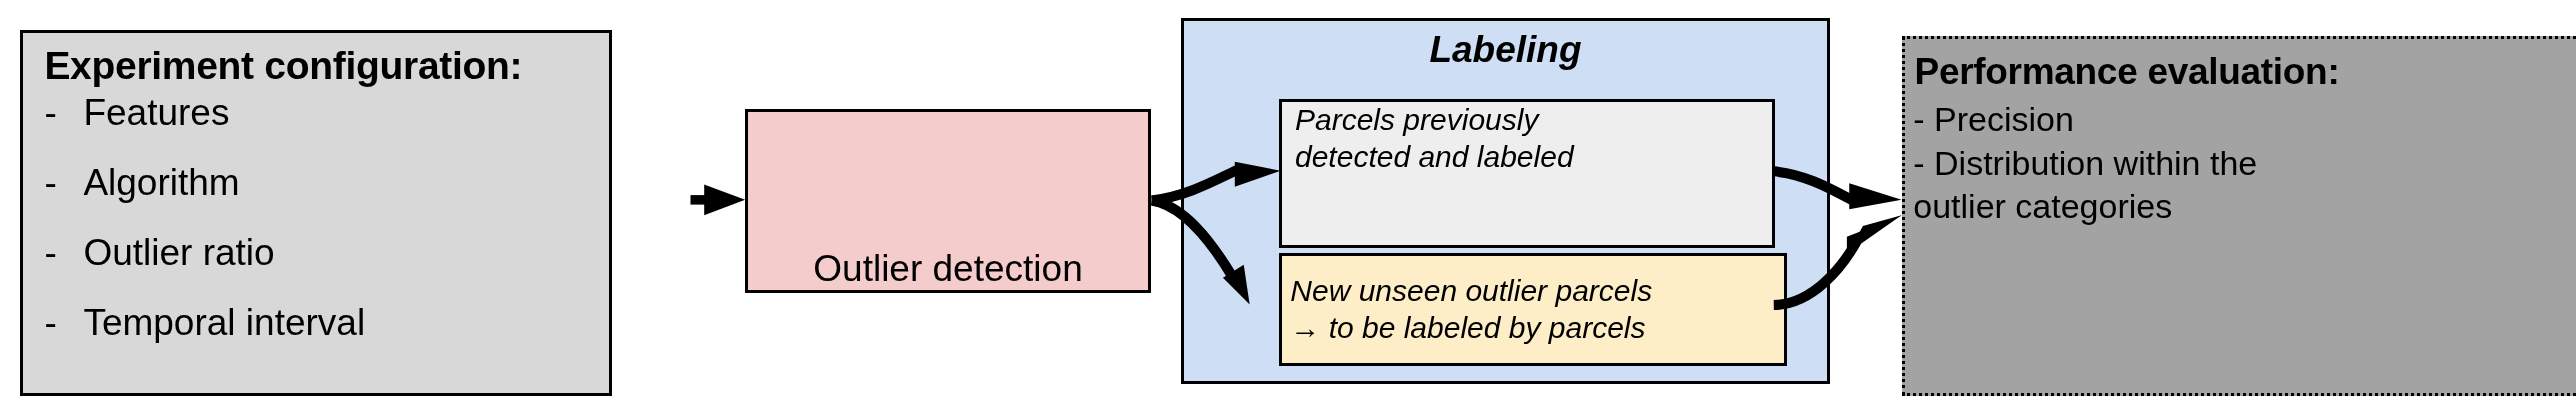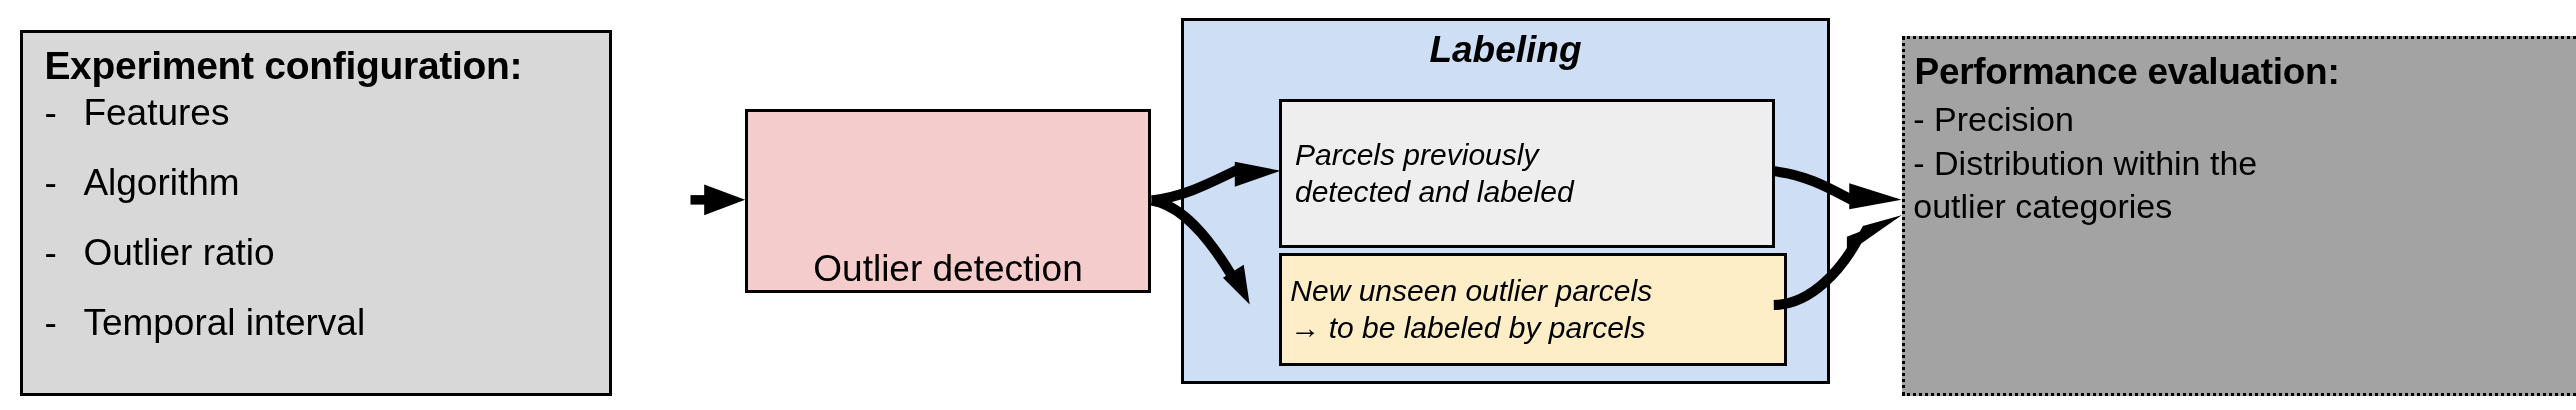--- a/index.html
+++ b/index.html
@@ -98,21 +98,21 @@
   #prev-box {
     position: absolute;
     left: 95px;
     top: 78px;
     width: 496px;
     height: 149px;
     box-sizing: border-box;
     border: 3px solid #000;
     background: #eeeeee;
     display: flex;
-    align-items: center;
+    align-items: flex-start;
   }
   #prev-text {
     padding: 0 0 0 13px;
     font-size: 30px;
     line-height: 1.22;
     color: #000;
   }
   #new-box {
     position: absolute;
     left: 95px;

